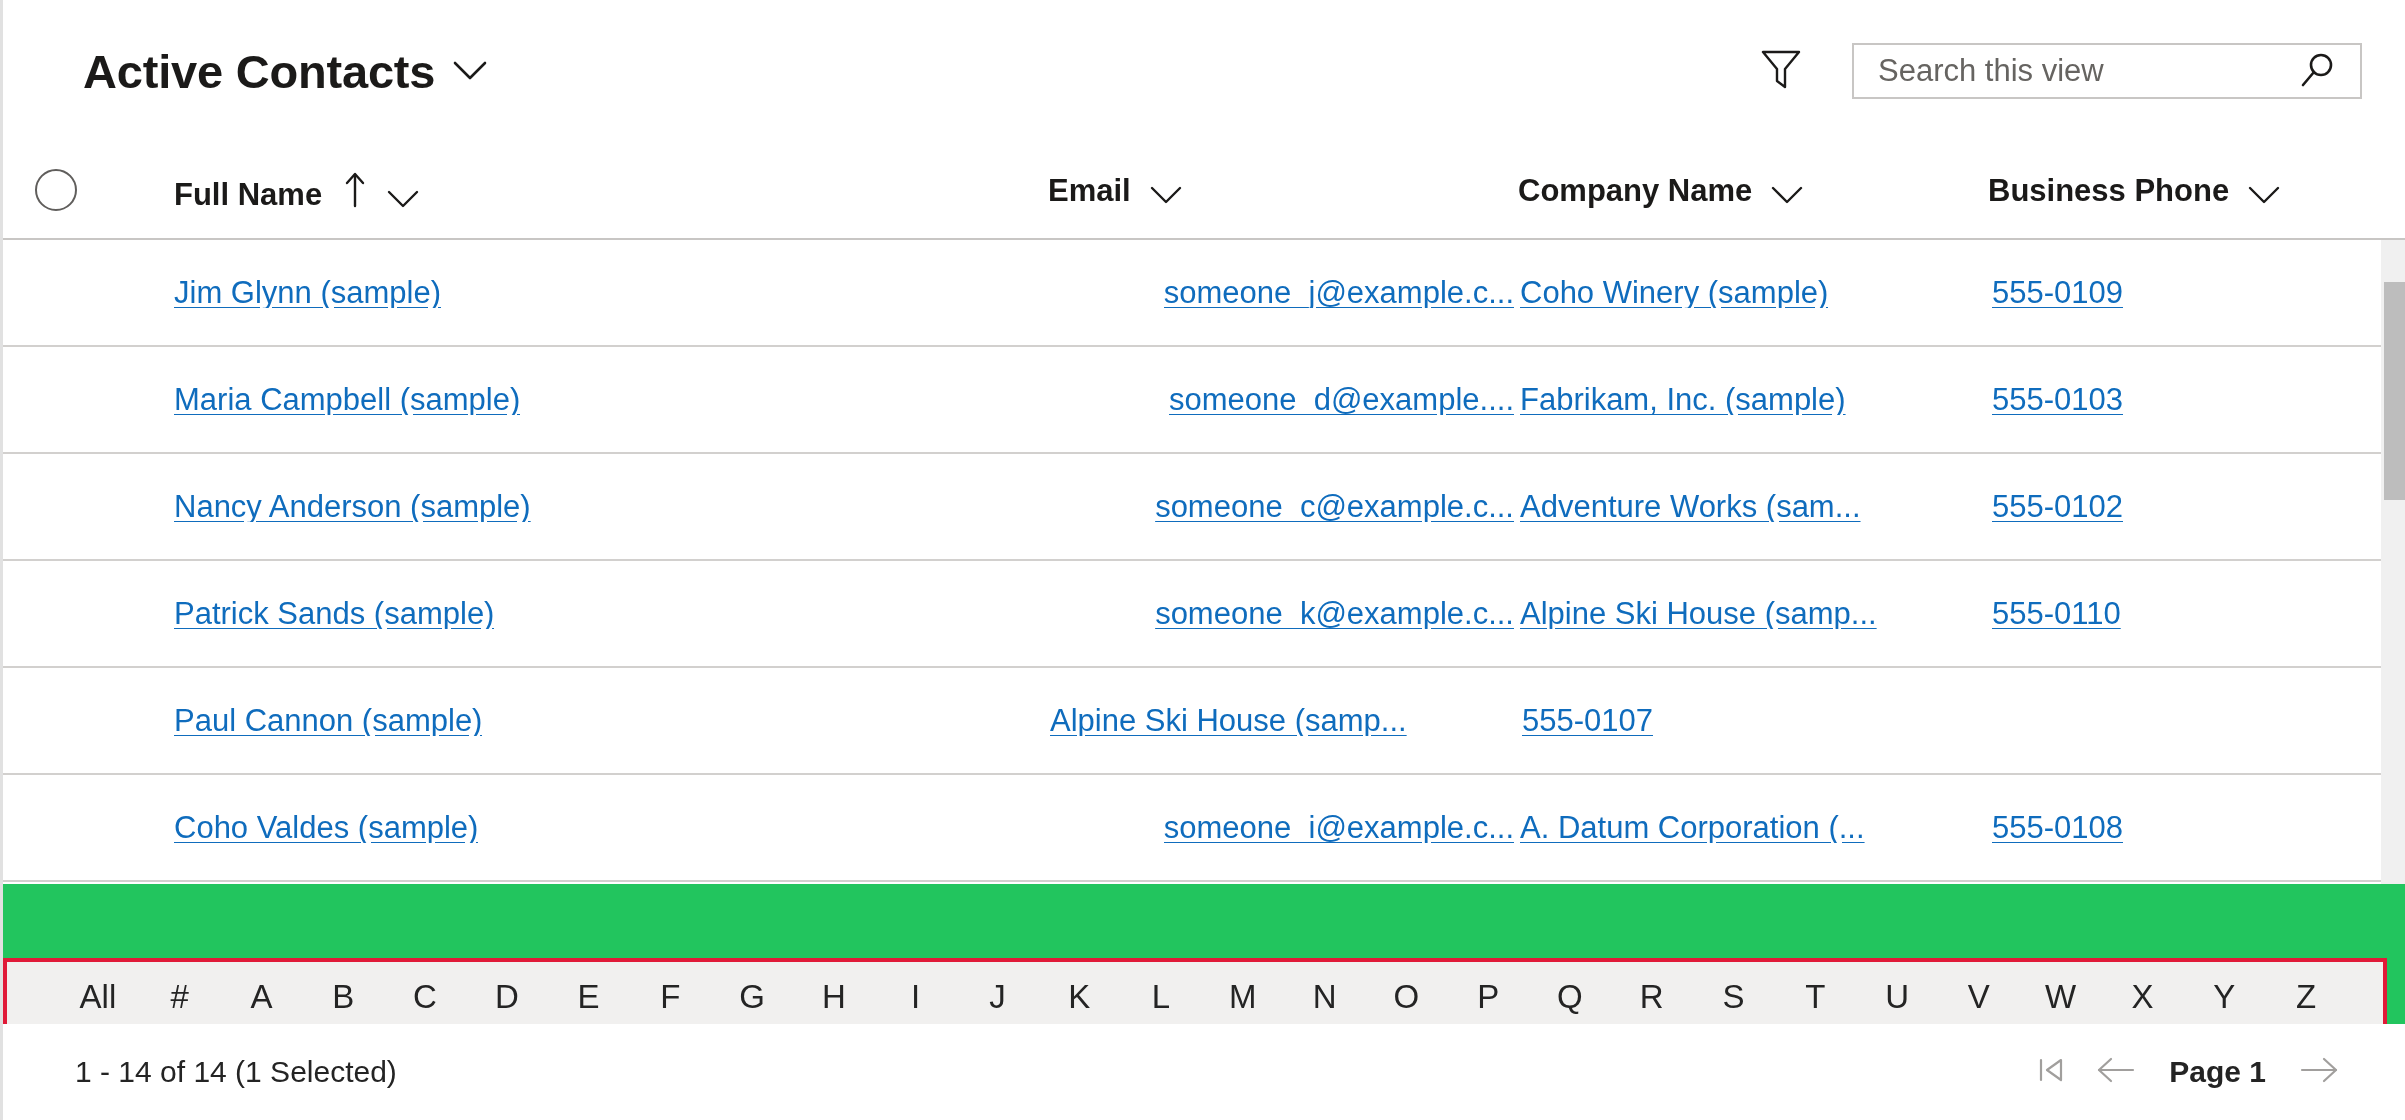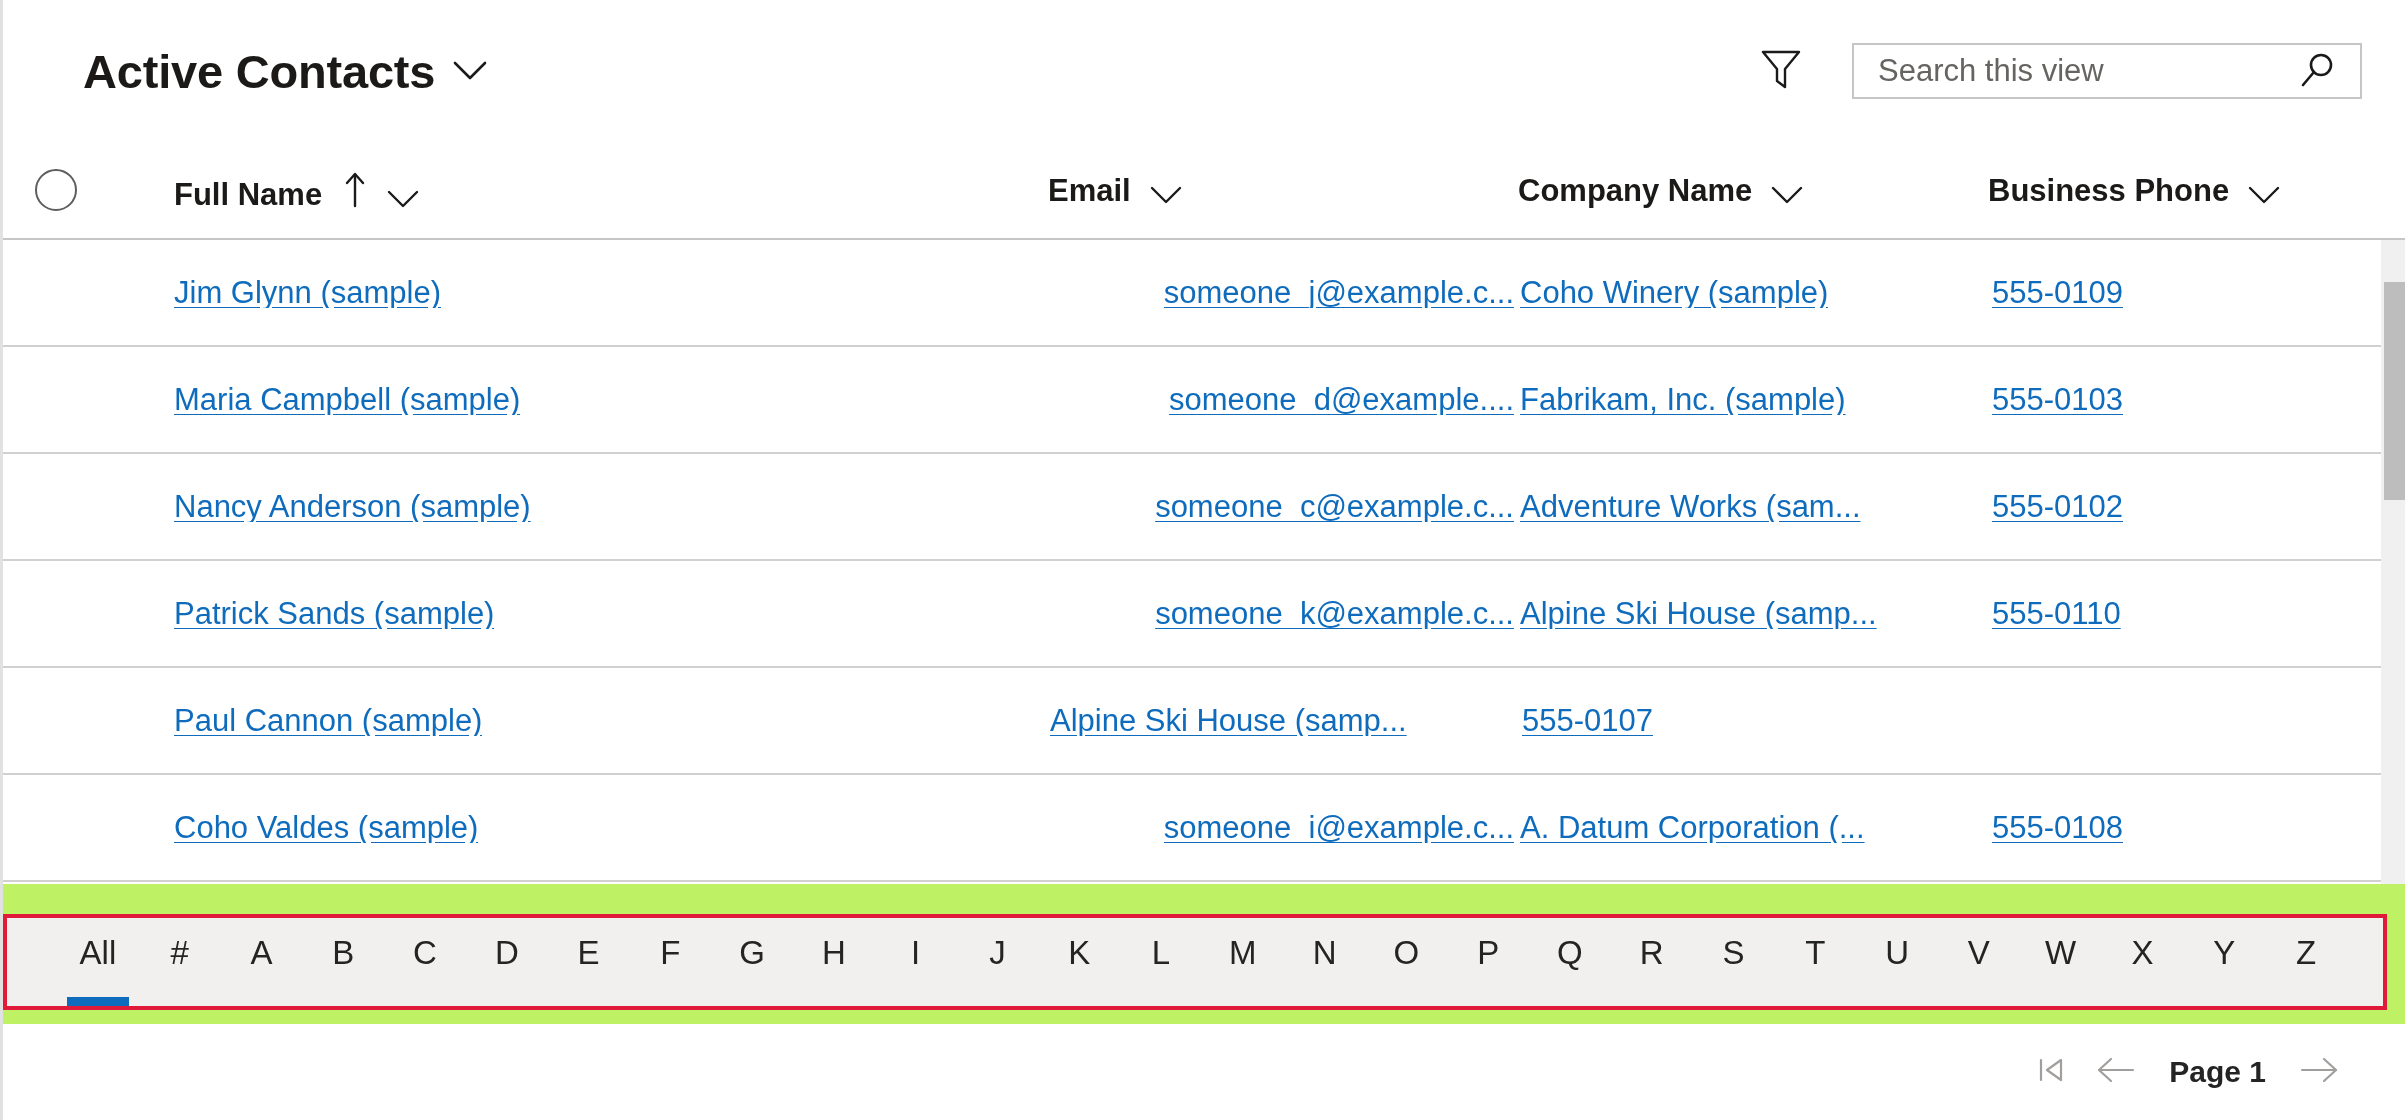--- a/index.html
+++ b/index.html
@@ -9,21 +9,21 @@
     height: 1120px;
     background: #ffffff;
     font-family: "Liberation Sans", sans-serif;
     overflow: hidden;
   }
 
   #app {
     position: relative;
     width: 2405px;
     height: 1120px;
-    background: #bef264;
+    background: #22c55e;
     border-left: 3px solid #e1e1e1;
     overflow: hidden;
   }
 
   
   .header-bar {
     position: absolute;
     left: 0; top: 0;
     width: 2405px;
     height: 142px;
@@ -194,21 +194,21 @@
     top: 42px;
     width: 21px;
     height: 218px;
     background: #bdbdbd;
     cursor: pointer;
   }
 
   
   .alpha-wrap {
     position: absolute;
-    left: 0; top: 914px;
+    left: 0; top: 958px;
     width: 2384px;
     height: 96px;
     border: 4px solid #e01a38;
     background: #f1f0ef;
   }
   .alpha-bar {
     width: 100%;
     height: 100%;
     background: #f1f0ef;
     display: flex;
@@ -509,20 +509,21 @@
         <div class="alpha-item">
           <span class="al">Y</span>
         </div>
         <div class="alpha-item">
           <span class="al">Z</span>
         </div>
       </div>
   </div>
 
   <div class="footer">
+    <span class="record-count">1 - 14 of 14 (1 Selected)</span>
 
     <div class="pager">
       <div class="pager-btn">
         <span>
           <svg width="40" height="36" viewBox="0 0 40 36">
             <line x1="10" y1="8" x2="10" y2="28" stroke="#a19f9d" stroke-width="2.2" stroke-linecap="round"></line>
             <path d="M30 8 L16 18 L30 28 Z" fill="none" stroke="#a19f9d" stroke-width="2.2" stroke-linejoin="round"></path>
           </svg>
         </span>
       </div>

